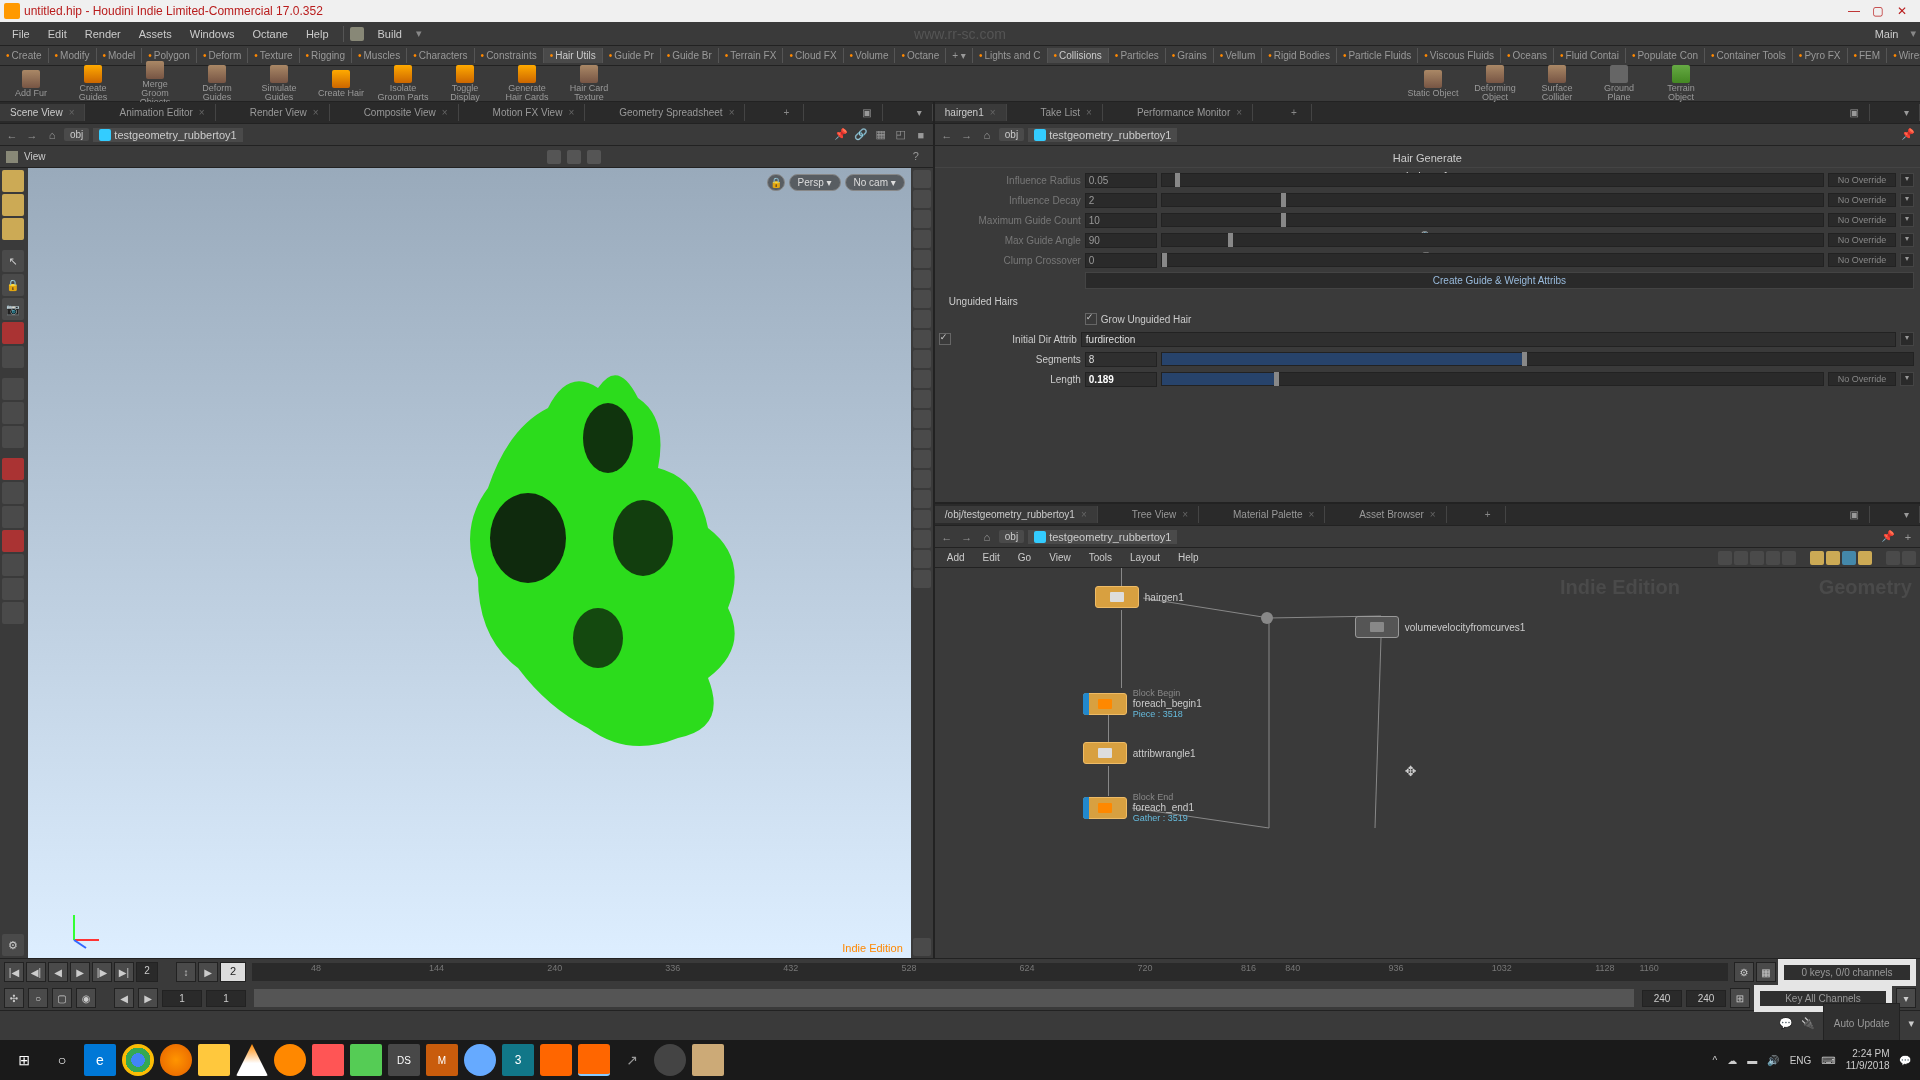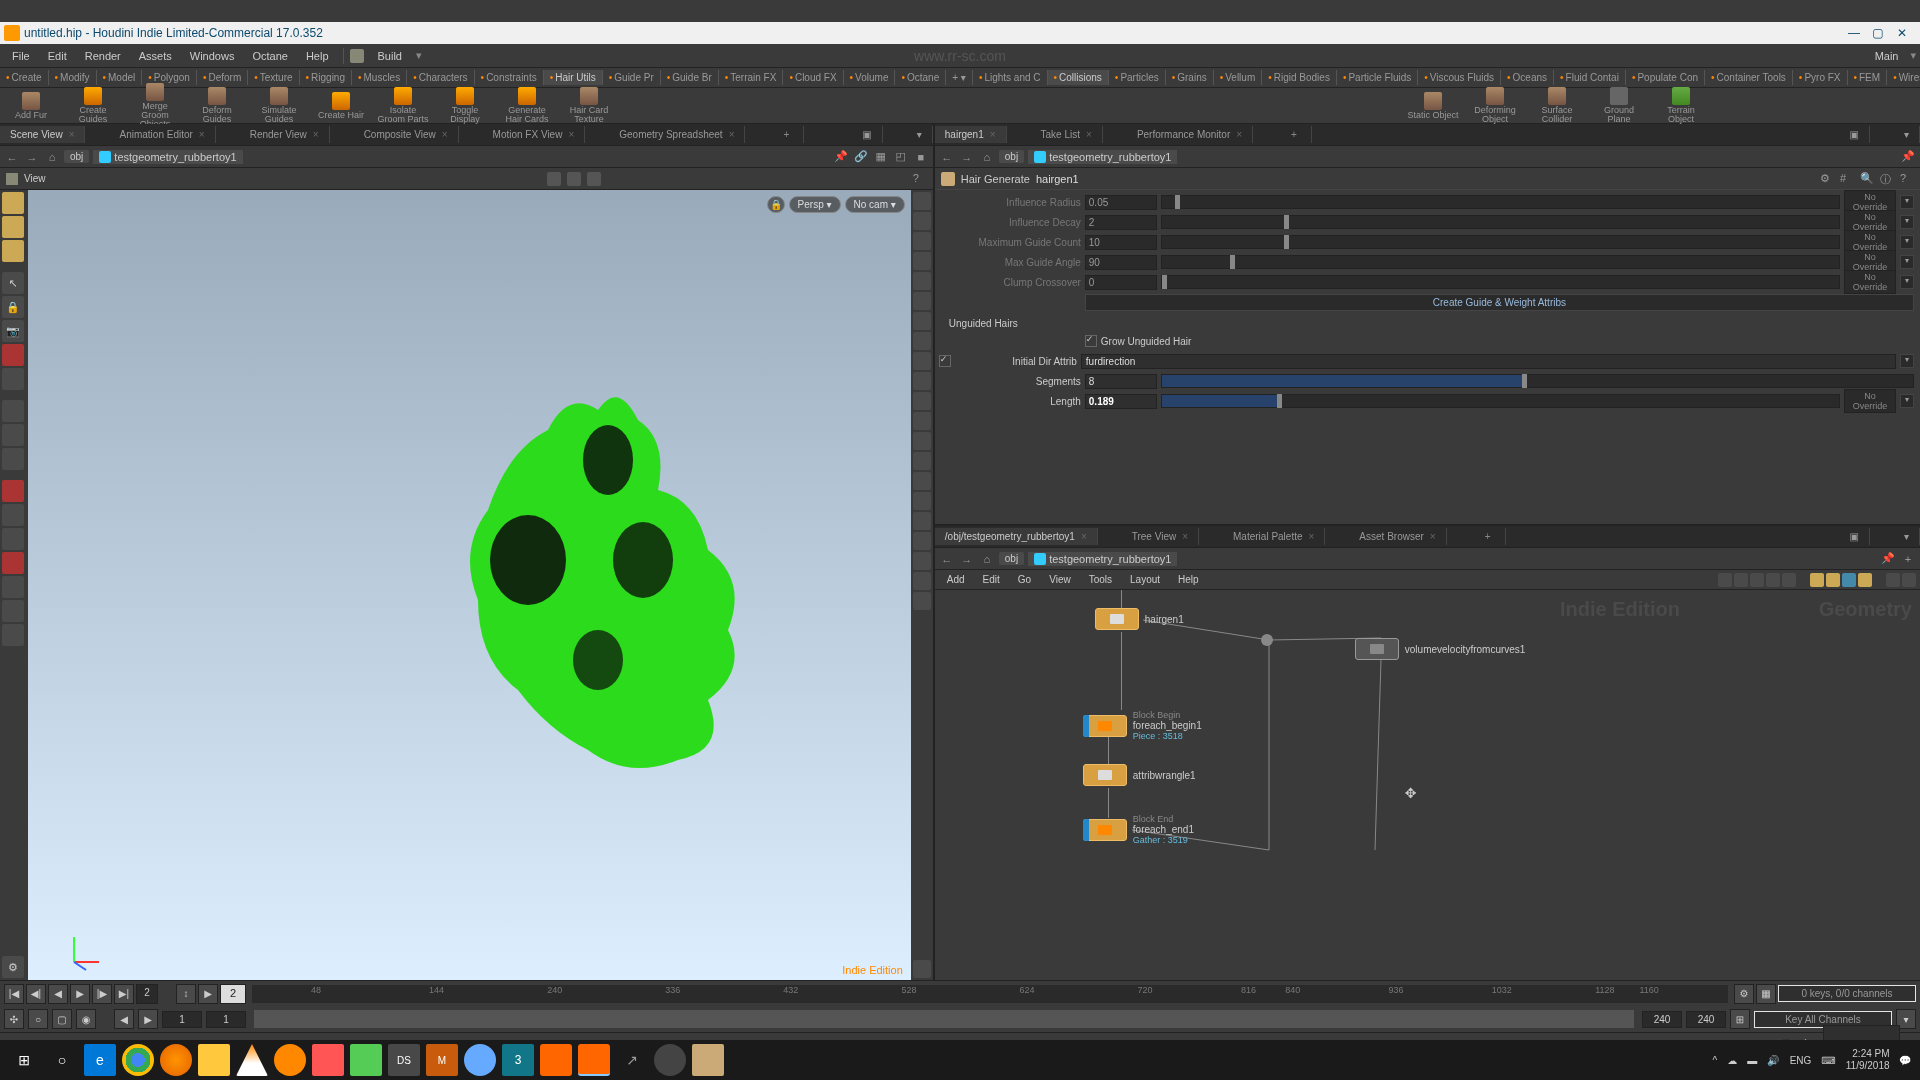--- a/index.html
+++ b/index.html
@@ -1,17 +1,17 @@
 <!DOCTYPE html>
 <html><head>
 <meta charset="utf-8">
 <style>
 *{margin:0;padding:0;box-sizing:border-box;font-family:Arial,sans-serif;}
 body{background:#3a3a3a;color:#ccc;font-size:11px;overflow:hidden;width:1920px;height:1080px;}
-.titlebar{height:22px;background:#f0f0f0;color:#0c4a6e;display:flex;align-items:center;padding:0 4px;font-size:12px;margin-top:22px;}
+.titlebar{height:22px;background:#f0f0f0;color:#b91c1c;display:flex;align-items:center;padding:0 4px;font-size:12px;}
 .titlebar .icon{width:16px;height:16px;background:#f90;margin-right:4px;border-radius:2px;}
 .titlebar .spacer{flex:1;}
 .titlebar .wbtns{display:flex;gap:12px;padding:0 8px;}
 .titlebar .wbtns span{width:12px;text-align:center;}
 .menubar{height:24px;background:#3a3a3a;display:flex;align-items:center;padding:0 4px;gap:2px;border-bottom:1px solid #222;}
 .menubar .m{padding:2px 8px;color:#ccc;}
 .menubar .divider{width:1px;height:16px;background:#555;margin:0 4px;}
 .menubar .build{padding:2px 12px;color:#ccc;}
 .shelfbar{height:20px;background:#3a3a3a;display:flex;align-items:center;border-bottom:1px solid #222;overflow:hidden;}
 .shelftab{padding:2px 6px;color:#999;font-size:10px;white-space:nowrap;border-right:1px solid #555;}
@@ -52,37 +52,37 @@
 .vp-pill{padding:2px 8px;background:rgba(60,60,60,0.7);border:1px solid #888;border-radius:10px;color:#ddd;font-size:10px;}
 .vp-pill.lock{width:18px;text-align:center;padding:2px 3px;}
 .vp-axes{position:absolute;bottom:8px;left:36px;}
 .vp-label{position:absolute;bottom:4px;right:8px;color:#f80;font-size:11px;}
 .shape{position:absolute;left:380px;top:160px;}
 .righttools{width:22px;background:#3a3a3a;display:flex;flex-direction:column;gap:2px;padding:2px;}
 .righttools .t{width:18px;height:18px;background:#4a4a4a;border-radius:2px;}
 .params{flex:0 0 400px;background:#3a3a3a;overflow:hidden;display:flex;flex-direction:column;}
 .params .tabs{flex:0 0 22px;}
 .params .pathbar{flex:0 0 22px;}
-.param-head{height:22px;background:#3a3a3a;display:flex;align-items:center;padding:0 6px;gap:6px;border-bottom:1px solid #444;}
+.param-head{height:22px;background:#3a3a3a;display:flex;align-items:center;padding:0 6px;gap:6px;border-bottom:1px solid #444;flex-direction:column;}
 .param-head .nic{width:14px;height:14px;background:#ca7;border-radius:2px;}
 .param-head .ntype{color:#ccc;}
 .param-head .nname{color:#ddd;}
 .param-head .spacer{flex:1;}
 .param-head .ic{width:14px;height:14px;color:#999;}
 .param-body{flex:1;overflow-y:auto;padding:2px 6px;}
 .prow{display:flex;align-items:center;height:20px;gap:4px;}
 .prow .plabel{width:140px;text-align:right;color:#777;font-size:10px;}
 .prow .plabel.on{color:#ccc;}
 .prow .pval{width:72px;background:#2a2a2a;border:1px solid #222;color:#999;padding:1px 3px;font-size:10px;}
 .prow .pval.on{color:#ddd;background:#2f2f2f;}
 .prow .pval.bold{font-weight:bold;color:#fff;}
 .prow .slider{flex:1;height:14px;background:#2a2a2a;position:relative;border:1px solid #222;}
 .prow .slider .fill{position:absolute;top:0;bottom:0;left:0;background:#27436b;}
 .prow .slider .hnd{position:absolute;top:-1px;bottom:-1px;width:5px;background:#888;}
-.prow .over{width:52px;text-align:center;background:#2a2a2a;border:1px solid #222;color:#888;font-size:9px;padding:1px 2px;}
+.prow .over{width:68px;text-align:center;background:#2a2a2a;border:1px solid #222;color:#888;font-size:9px;padding:1px 2px;}
 .prow .ddbtn{width:14px;height:14px;background:#2a2a2a;border:1px solid #444;color:#999;text-align:center;font-size:8px;}
 .prow .chk{width:12px;height:12px;border:1px solid #666;}
 .prow .chk.on:after{content:"✓";color:#ccc;font-size:9px;display:block;margin-top:-2px;}
 .prow .plink{color:#9bd;font-size:10px;}
 .prow .txt{flex:1;background:#2f2f2f;border:1px solid #222;color:#ddd;padding:1px 4px;font-size:10px;}
 .psection{color:#ccc;font-size:10px;padding:6px 0 2px 8px;}
 .nodepanel{flex:1;background:#0369a1;display:flex;flex-direction:column;border-top:2px solid #222;}
 .nodemenu{height:20px;background:#3a3a3a;display:flex;align-items:center;padding:0 4px;gap:2px;border-bottom:1px solid #222;}
 .nodemenu .m{padding:2px 8px;color:#ccc;font-size:10px;}
 .nodemenu .spacer{flex:1;}
@@ -100,21 +100,21 @@
 .node .nlabel .sub{color:#6bd;font-size:9px;display:block;}
 .node .nlabel .sub2{color:#888;font-size:9px;display:block;}
 .wire{position:absolute;background:#888;width:1px;}
 .timeline{height:52px;background:#3a3a3a;border-top:1px solid #222;display:flex;flex-direction:column;}
 .timeline .play{height:26px;display:flex;align-items:center;padding:0 4px;gap:2px;}
 .timeline .pbtn{width:20px;height:20px;background:#4a4a4a;border:1px solid #222;display:flex;align-items:center;justify-content:center;color:#ccc;font-size:10px;}
 .timeline .frame{width:22px;height:20px;background:#2a2a2a;border:1px solid #222;text-align:center;padding:2px;font-size:10px;}
 .timeline .frame.big{width:26px;font-size:11px;background:#ddd;color:#222;}
 .timeline .track{flex:1;height:18px;background:#2a2a2a;position:relative;margin:0 4px;}
 .timeline .track .tick{position:absolute;top:0;color:#777;font-size:9px;}
-.timeline .rinfo{width:138px;text-align:center;color:#999;font-size:10px;background:#2f2f2f;border:1px solid #e5e5e5;padding:2px;}
+.timeline .rinfo{width:138px;text-align:center;color:#999;font-size:10px;background:#2f2f2f;border:6px solid #e5e5e5;padding:2px;}
 .timeline .row2{height:26px;display:flex;align-items:center;padding:0 4px;gap:4px;}
 .timeline .fnum{width:40px;background:#2a2a2a;border:1px solid #222;text-align:center;padding:2px;font-size:10px;}
 .statusbar{height:26px;background:#3a3a3a;border-top:1px solid #222;display:flex;align-items:center;padding:0 6px;gap:8px;}
 .statusbar .spacer{flex:1;}
 .statusbar .stat{color:#999;font-size:10px;}
 .taskbar{position:fixed;bottom:0;left:0;right:0;height:40px;background:#1a1a1a;display:flex;align-items:center;padding:0 8px;gap:6px;}
 .taskbar .tb{width:32px;height:32px;background:#333;border-radius:2px;display:flex;align-items:center;justify-content:center;font-size:14px;}
 .taskbar .spacer{flex:1;}
 .taskbar .sys{display:flex;align-items:center;gap:10px;color:#ccc;font-size:10px;}
 .taskbar .clock{text-align:right;line-height:1.2;}

